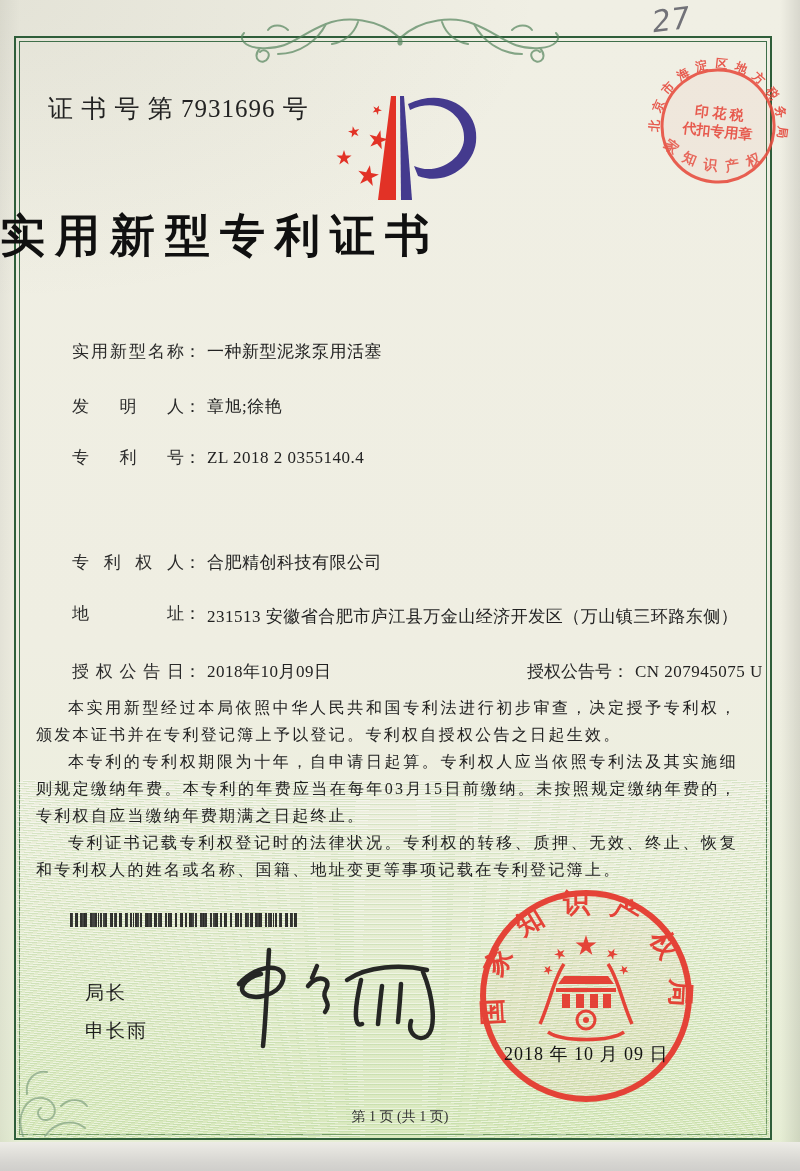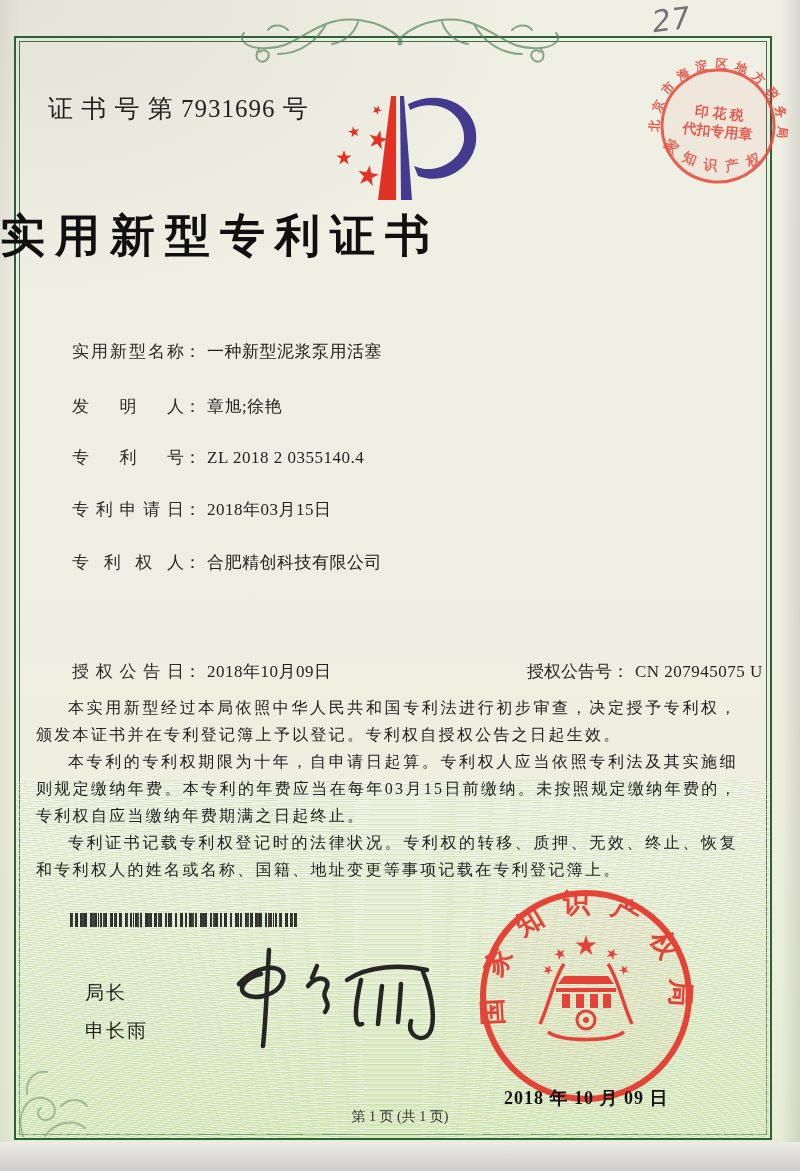--- a/index.html
+++ b/index.html
@@ -43,22 +43,22 @@
       background:
         repeating-linear-gradient(90deg,#1a1a1a 0 2px,rgba(0,0,0,0) 2px 5px),
         repeating-linear-gradient(90deg,#111 0 1px,rgba(0,0,0,0) 1px 7px),
         repeating-linear-gradient(90deg,#2e2e2e 0 3px,rgba(0,0,0,0) 3px 11px);}
   
   .director-label{position:absolute;left:85px;top:980px;font-size:19px;color:#1d1d1d;letter-spacing:2px;}
   .director-name{position:absolute;left:85px;top:1018px;font-size:19px;color:#1d1d1d;letter-spacing:2px;}
   .sig-svg{position:absolute;left:205px;top:944px;}
   
   .seal-svg{position:absolute;left:470px;top:880px;}
-  .seal-date{position:absolute;left:504px;top:1042px;font-size:18px;font-weight:700;color:#131313;
-      letter-spacing:1px;z-index:5;margin-top:44px;}
+  .seal-date{position:absolute;left:504px;top:1042px;font-size:18px;font-weight:400;color:#131313;
+      letter-spacing:1px;z-index:5;}
   .taxstamp-svg{position:absolute;left:636px;top:44px;transform:rotate(6deg);}
   
   .footer{position:absolute;left:0;top:1108px;width:100%;text-align:center;font-size:14px;color:#333;}
   .flourish-top{position:absolute;left:228px;top:8px;}
   .flourish-corner{position:absolute;left:15px;top:1058px;}
   .logo-svg{position:absolute;left:322px;top:84px;}
 </style>
 </head>
 <body>
 
@@ -133,25 +133,25 @@
 
   <div class="frow" style="top:340px">
     <span class="flabel">实用新型名称</span><span class="colon">：</span><span class="fvalue">一种新型泥浆泵用活塞</span>
   </div>
   <div class="frow" style="top:395px">
     <span class="flabel">发明人</span><span class="colon">：</span><span class="fvalue">章旭;徐艳</span>
   </div>
   <div class="frow" style="top:446px">
     <span class="flabel">专利号</span><span class="colon">：</span><span class="fvalue">ZL 2018 2 0355140.4</span>
   </div>
-  <div class="frow" style="top:498px">
-    <span class="flabel">专利申请日</span><span class="colon">：</span><span class="fvalue">2018年03月15日</span>
-  </div>
   <div class="frow" style="top:551px">
     <span class="flabel">专利权人</span><span class="colon">：</span><span class="fvalue">合肥精创科技有限公司</span>
+  </div>
+  <div class="frow" style="top:602px">
+    <span class="flabel">地址</span><span class="colon">：</span><span class="fvalue wide">231513 安徽省合肥市庐江县万金山经济开发区（万山镇三环路东侧）</span>
   </div>
   <div class="frow" style="top:660px;right:0;left:72px">
     <span class="flabel">授权公告日</span><span class="colon">：</span><span class="fvalue">2018年10月09日</span>
     <span class="grant-right"><span>授权公告号</span><span class="colon">：</span><span class="fvalue">CN 207945075 U</span></span>
   </div>
 
   <div class="bodytext">
     <p>本实用新型经过本局依照中华人民共和国专利法进行初步审查，决定授予专利权，颁发本证书并在专利登记簿上予以登记。专利权自授权公告之日起生效。</p>
     <p>本专利的专利权期限为十年，自申请日起算。专利权人应当依照专利法及其实施细则规定缴纳年费。本专利的年费应当在每年03月15日前缴纳。未按照规定缴纳年费的，专利权自应当缴纳年费期满之日起终止。</p>
     <p>专利证书记载专利权登记时的法律状况。专利权的转移、质押、无效、终止、恢复和专利权人的姓名或名称、国籍、地址变更等事项记载在专利登记簿上。</p>

